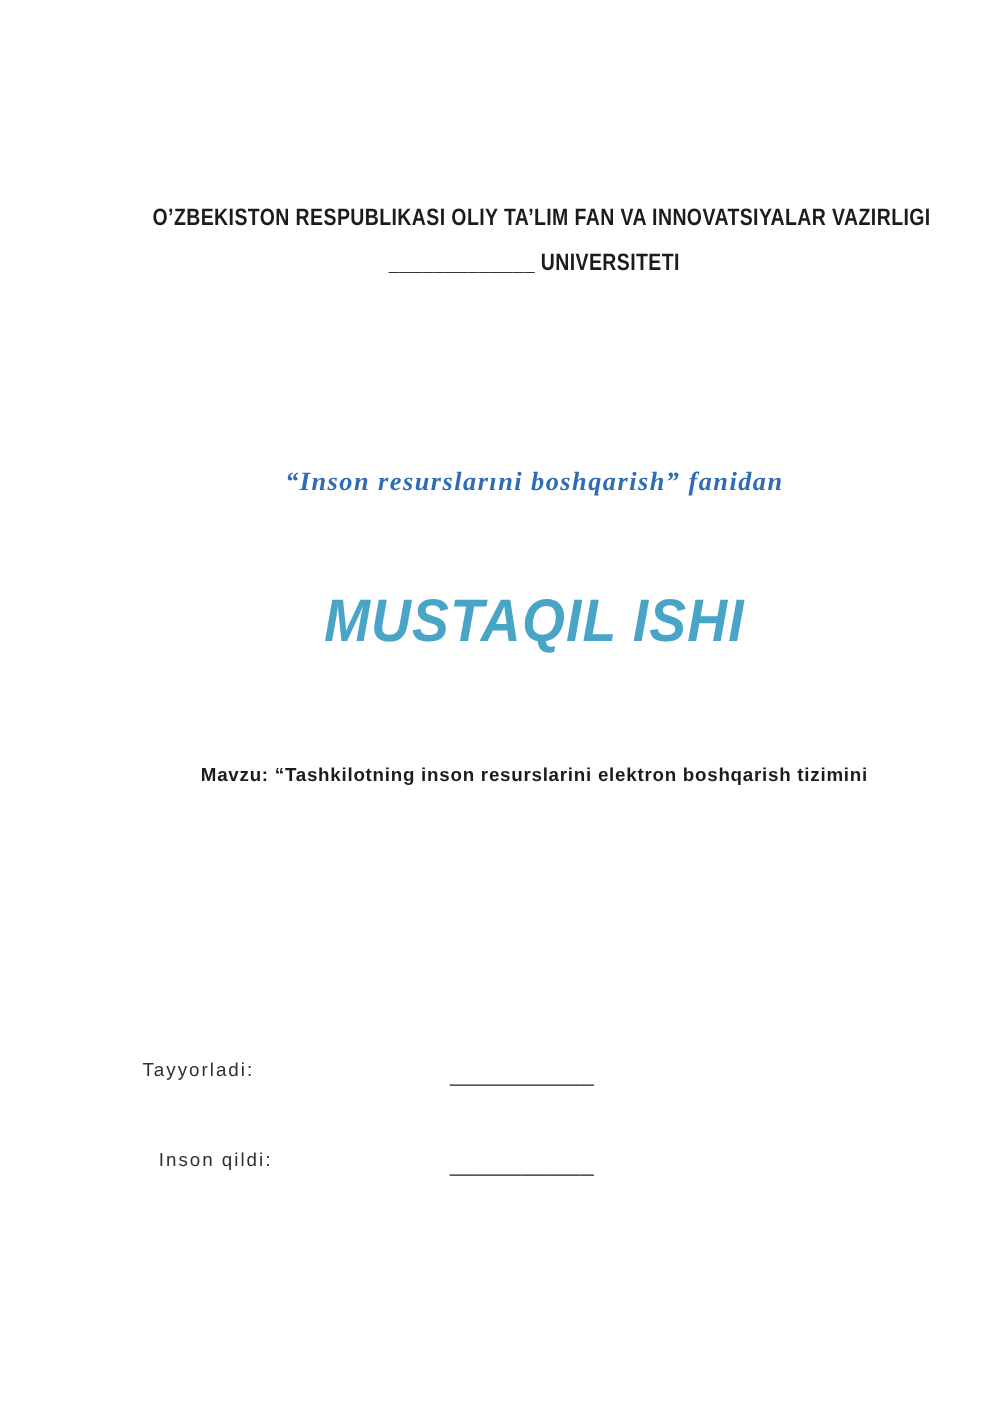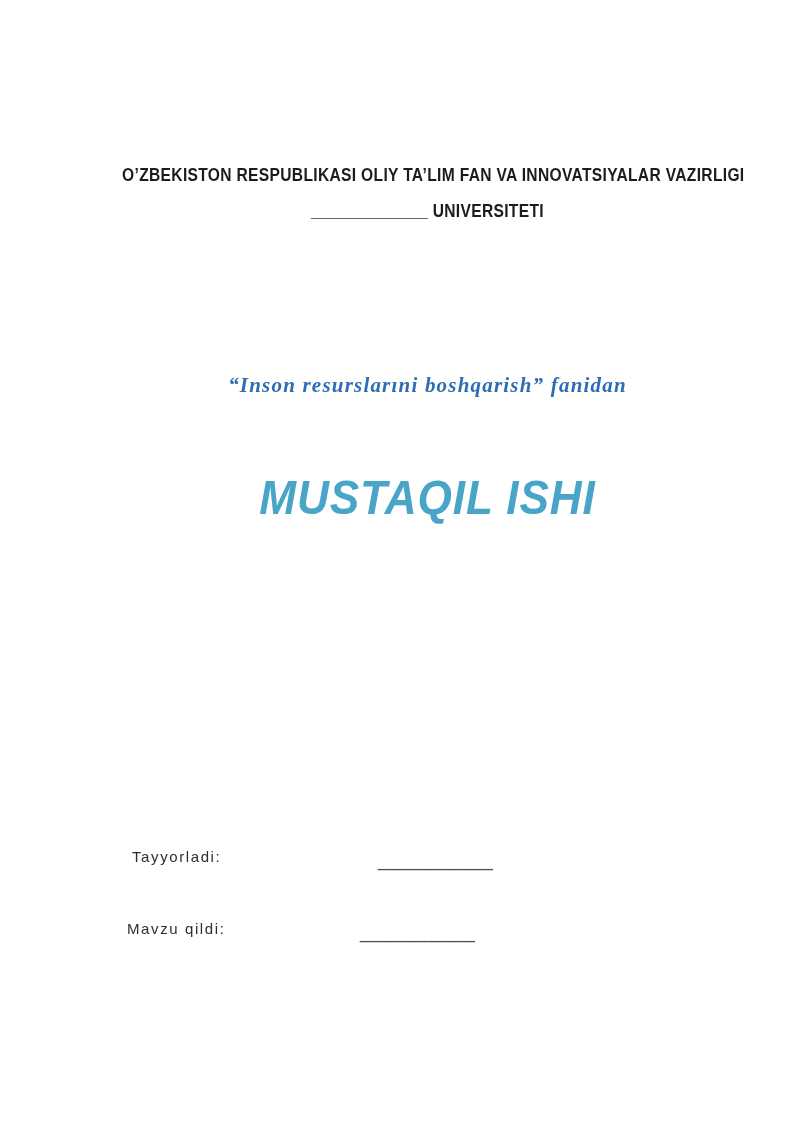--- a/index.html
+++ b/index.html
@@ -67,21 +67,21 @@
     letter-spacing: 0.6px;
     line-height: 29px;
     color: var(--heading-text, #1c1c1c);
   }
   .sig-row {
     position: absolute;
     left: 0;
     right: 0;
     height: 24px;
   }
-  .sig-row-1 { top: 848px; margin-left: 18px; }
+  .sig-row-1 { top: 848px; }
   .sig-row-2 { top: 920px; }
   .sig-label {
     position: absolute;
     font-size: 15px;
     letter-spacing: 1.6px;
     color: var(--body-text, #2e2e2e);
   }
   .sig-row-1 .sig-label { left: 114px; }
   .sig-row-2 .sig-label { left: 127px; }
   .sig-line {
@@ -99,25 +99,26 @@
 
   <div class="centered ministry">O’ZBEKISTON RESPUBLIKASI OLIY TA’LIM FAN VA INNOVATSIYALAR VAZIRLIGI</div>
 
   <div class="centered university">_____________ UNIVERSITETI</div>
 
   <div class="centered course">“Inson resurslarıni boshqarish” fanidan</div>
 
   <div class="centered main-title">MUSTAQIL ISHI</div>
 
   <div class="centered topic">
+    <div>Mavzu: “Tashkilotning inson resurslarini elektron boshqarish tizimini</div>
   </div>
 
   <div class="sig-row sig-row-1">
     <span class="sig-label">Tayyorladi:</span>
     <span class="sig-line">__________</span>
   </div>
 
   <div class="sig-row sig-row-2">
-    <span class="sig-label">Mavzu qildi:</span>
+    <span class="sig-label">Inson qildi:</span>
     <span class="sig-line">__________</span>
   </div>
 
 </div>
 
 </body></html>

